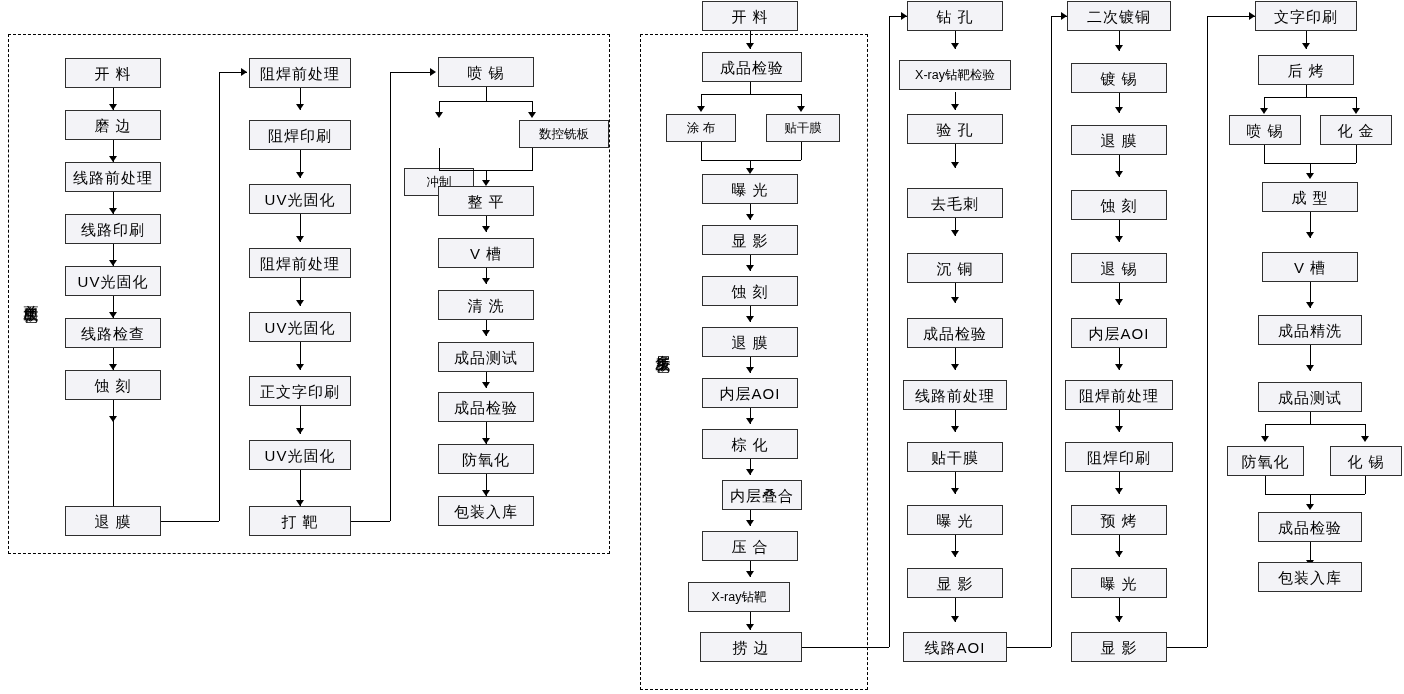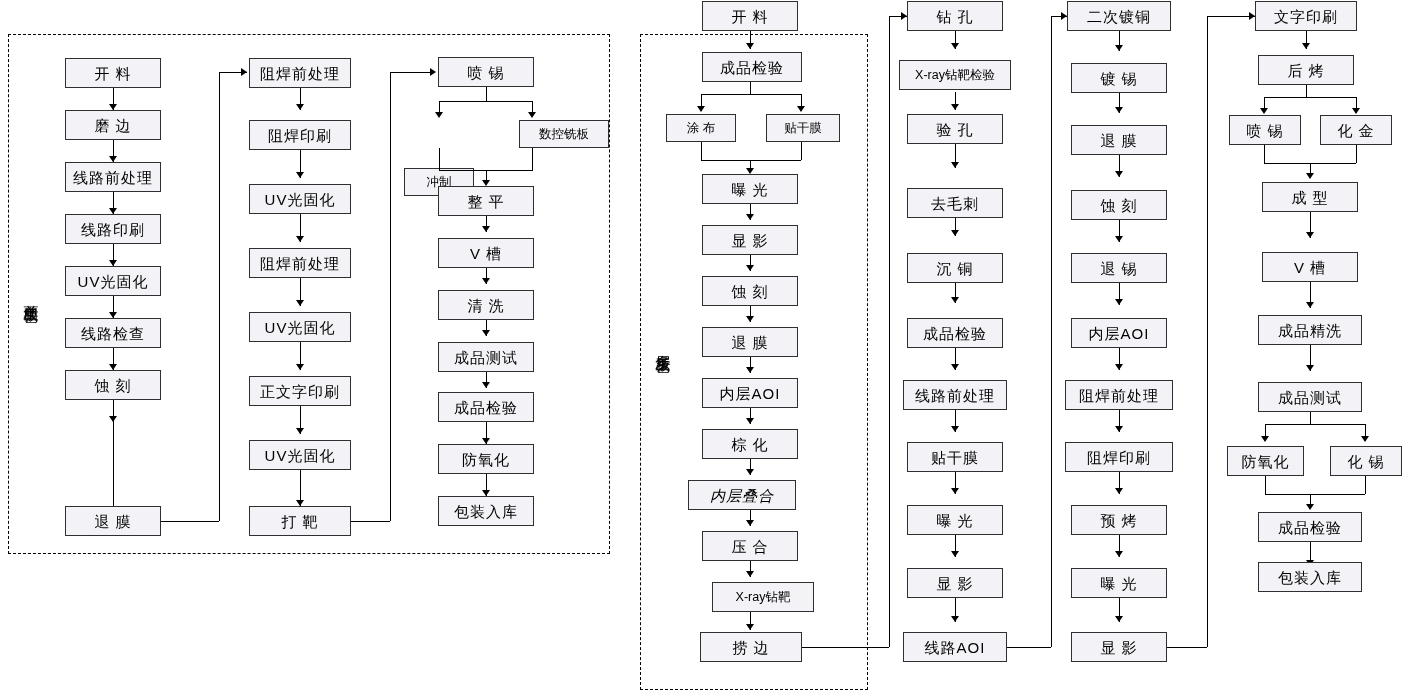--- a/index.html
+++ b/index.html
@@ -241,29 +241,29 @@
   <div class="arrow-down" style="left:746px; top:367px;"></div>
 
   <div class="node" style="left:702px; top:378px; width:96px; height:30px;">内层AOI</div>
   <div class="ln v" style="left:750px; top:408px; height:16px;"></div>
   <div class="arrow-down" style="left:746px; top:418px;"></div>
 
   <div class="node" style="left:702px; top:429px; width:96px; height:30px;">棕 化</div>
   <div class="ln v" style="left:750px; top:459px; height:16px;"></div>
   <div class="arrow-down" style="left:746px; top:469px;"></div>
 
-  <div class="node" style="left:688px; top:480px; width:108px; height:30px;font-style:italic;">内层叠合</div>
+  <div class="node" style="left:722px; top:480px; width:80px; height:30px;">内层叠合</div>
   <div class="ln v" style="left:750px; top:510px; height:16px;"></div>
   <div class="arrow-down" style="left:746px; top:520px;"></div>
 
   <div class="node" style="left:702px; top:531px; width:96px; height:30px;">压 合</div>
   <div class="ln v" style="left:750px; top:561px; height:16px;"></div>
   <div class="arrow-down" style="left:746px; top:571px;"></div>
 
-  <div class="node small" style="left:712px; top:582px; width:102px; height:30px;">X-ray钻靶</div>
+  <div class="node small" style="left:688px; top:582px; width:102px; height:30px;">X-ray钻靶</div>
   <div class="ln v" style="left:750px; top:612px; height:18px;"></div>
   <div class="arrow-down" style="left:746px; top:624px;"></div>
 
   <div class="node" style="left:700px; top:632px; width:102px; height:30px;">捞 边</div>
 
   <div class="ln h" style="left:802px; top:647px; width:87px;"></div>
   <div class="ln v" style="left:889px; top:16px; height:631px;"></div>
   <div class="ln h" style="left:889px; top:16px; width:18px;"></div>
   <div class="arrow-right" style="left:901px; top:12px;"></div>
 

